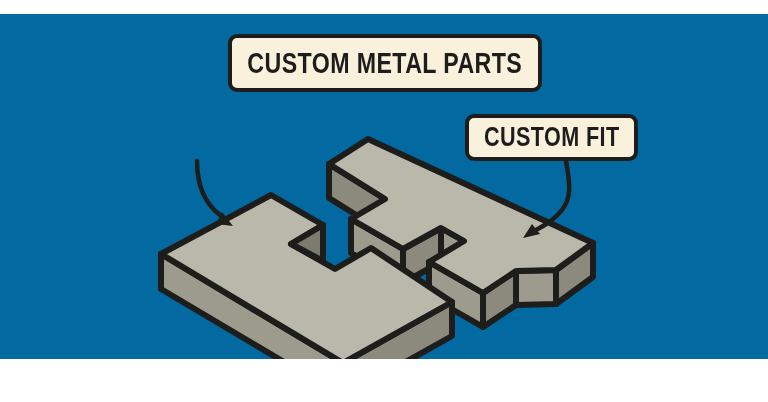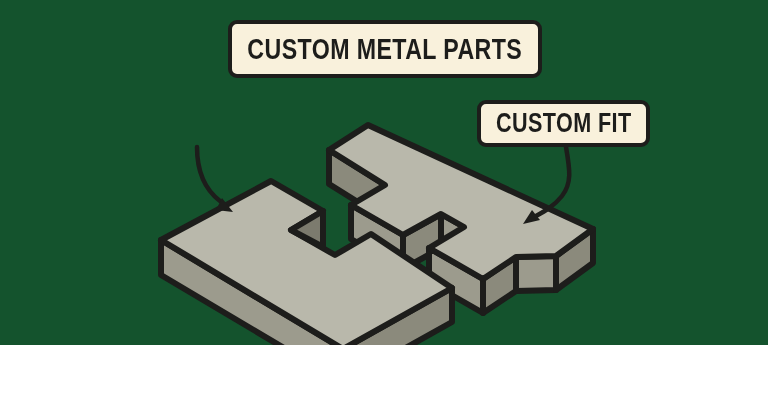--- a/index.html
+++ b/index.html
@@ -1,22 +1,23 @@
 <!DOCTYPE html>
 <html><head>
 <meta charset="utf-8">
 <style>
   html, body { margin: 0; padding: 0; }
   .canvas {
     position: relative;
     width: 768px;
     height: 345px;
-    background: #14532d;
+    background: #0369a1;
     overflow: hidden;
     font-family: "Liberation Sans", sans-serif;
+    margin-top: 14px;
   }
   .diagram-svg { position: absolute; left: 0; top: 0; }
   .part-face {
     stroke: #1d1d1b;
     stroke-width: 6;
     stroke-linejoin: round;
   }
   .arrow-stem {
     fill: none;
     stroke-width: 4.5;
@@ -35,21 +36,21 @@
     font-weight: bold;
   }
   .label-box .label-text {
     display: inline-block;
     transform: scaleX(0.8);
     white-space: nowrap;
     letter-spacing: 0.5px;
   }
   .title-box   { left: 228px; top: 20px;  width: 314px; height: 58px; font-size: 29px; }
   .precision-box { left: 118px; top: 100px; width: 160px; height: 47px; font-size: 27px; }
-  .customfit-box { left: 477px; top: 100px; width: 173px; height: 47px; font-size: 27px; }
+  .customfit-box { left: 465px; top: 100px; width: 173px; height: 47px; font-size: 27px; }
 </style>
 </head>
 <body>
 
 <div class="canvas">
 
   <svg class="diagram-svg" width="768" height="402" viewBox="0 0 768 402">
 
     <g>
 

